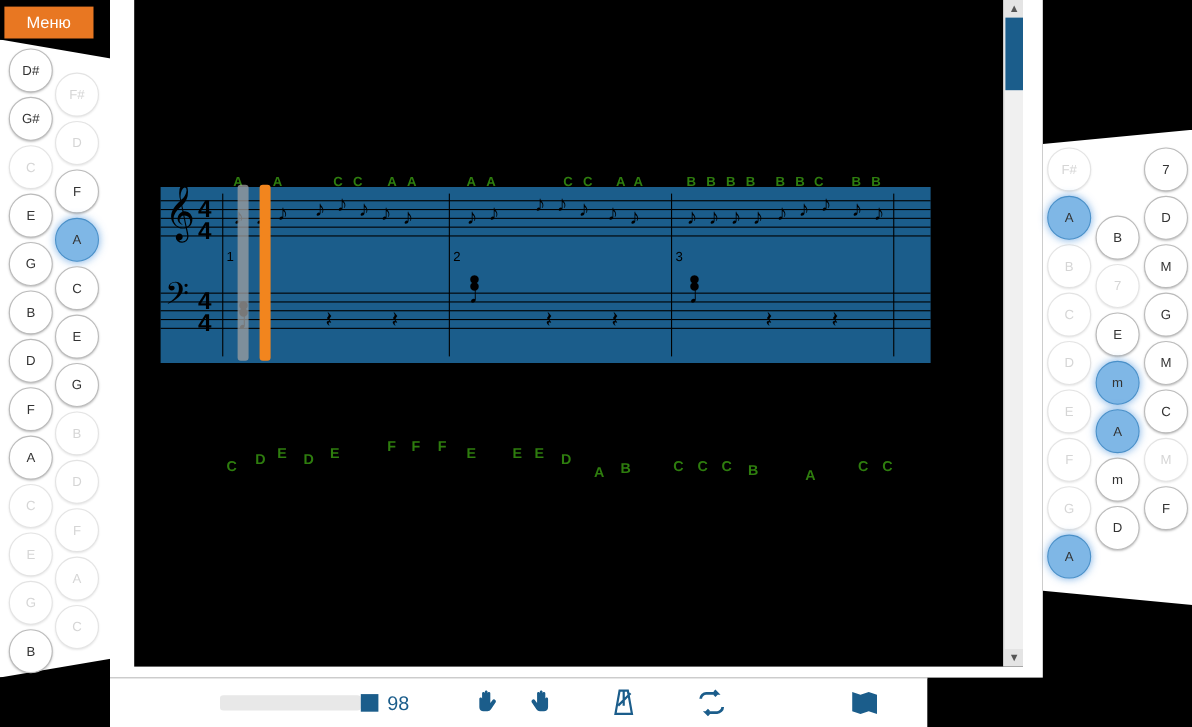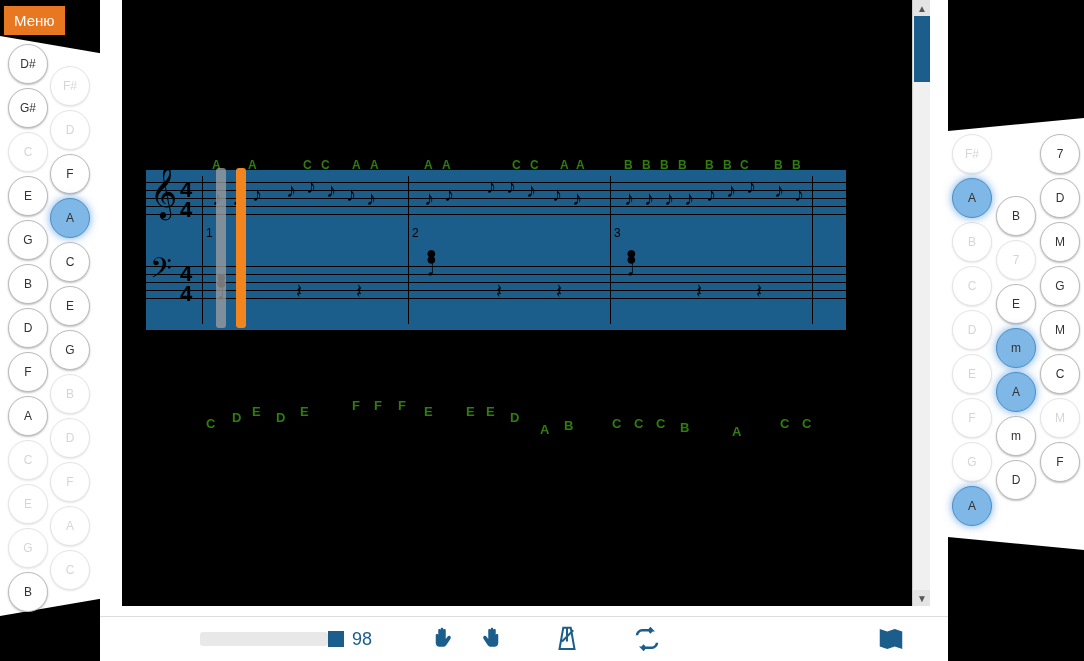--- a/index.html
+++ b/index.html
@@ -1,20 +1,20 @@
 <!DOCTYPE html>
 <html><head>
 <meta charset="utf-8">
 <style>
   *{box-sizing:border-box;margin:0;padding:0;font-family:Arial,Helvetica,sans-serif}
   html,body{width:1084px;height:661px;overflow:hidden;background:#000}
   .app{position:relative;width:1084px;height:661px;background:#000}
 
   
-  .menu-btn{position:absolute;left:4px;top:6px;padding:6px 10px;background:#e87722;color:#fff;font-size:15px;cursor:pointer;z-index:50}
+  .menu-btn{position:absolute;left:4px;top:6px;padding:6px 20px;background:#e87722;color:#fff;font-size:15px;cursor:pointer;z-index:50}
 
   
   .cbtn{position:absolute;width:40px;height:40px;border-radius:50%;background:#fff;border:1px solid #bbb;display:flex;align-items:center;justify-content:center;font-size:12px;color:#333;cursor:pointer;box-shadow:0 1px 2px rgba(0,0,0,.25)}
   .cbtn.faded{opacity:.4;color:#999}
   .cbtn.hl{background:#7fb7e6;border-color:#4a90c8;box-shadow:0 0 8px rgba(80,150,220,.8)}
 
   
   .left-bg{position:absolute;left:0;top:36px;width:102px;height:580px;background:#fff;clip-path:polygon(0 0,100% 3%,100% 97%,0 100%);z-index:1}
   .left-panel .cbtn{z-index:2}
 
@@ -56,21 +56,21 @@
   .letter-strip span{position:absolute;font-size:13px;color:#2e7d0e;font-weight:bold}
 
   
   .vscroll{position:absolute;right:0;top:0;width:18px;height:606px;background:#f0f0f0;border-left:1px solid #ccc}
   .vscroll .arrow{position:absolute;left:0;width:18px;height:16px;background:#e4e4e4;display:flex;align-items:center;justify-content:center;font-size:10px;color:#555;cursor:pointer}
   .vscroll .arrow.up{top:0}
   .vscroll .arrow.down{bottom:0}
   .vscroll .thumb{position:absolute;left:1px;top:16px;width:16px;height:66px;background:#1b5d8b;cursor:pointer}
 
   
-  .bottom{position:absolute;left:100px;bottom:0;width:848px;height:45px;background:#fff;border-top:1px solid #ddd;display:flex;align-items:center}
+  .bottom{position:absolute;left:100px;bottom:0;width:743px;height:45px;background:#fff;border-top:1px solid #ddd;display:flex;align-items:center}
   .tempo-slider{margin-left:100px;width:128px;height:14px;background:#e8e8e8;border-radius:3px;position:relative;cursor:pointer}
   .tempo-slider .knob{position:absolute;left:128px;top:-1px;width:16px;height:16px;background:#1b5d8b}
   .tempo-val{margin-left:24px;color:#1b5d8b;font-size:18px}
   .toolbtn{width:34px;height:34px;margin-left:26px;display:flex;align-items:center;justify-content:center;cursor:pointer;color:#1b5d8b}
   .toolbtn.first{margin-left:58px}
   .toolbtn svg{width:30px;height:30px;fill:#1b5d8b}
   .spacer{flex:1}
 </style>
 </head>
 <body>

